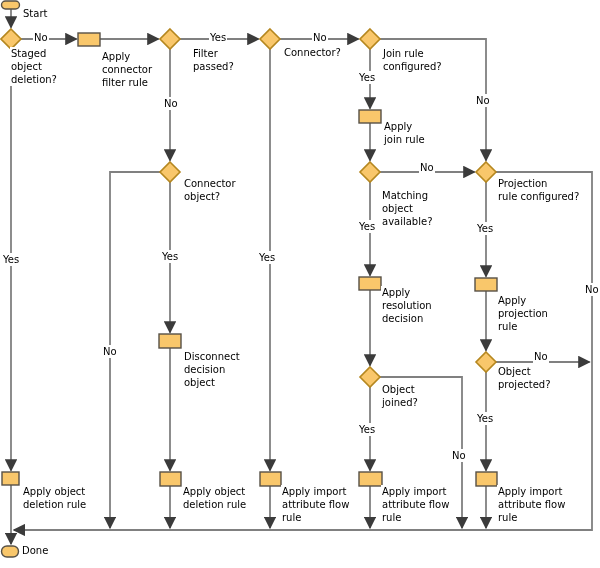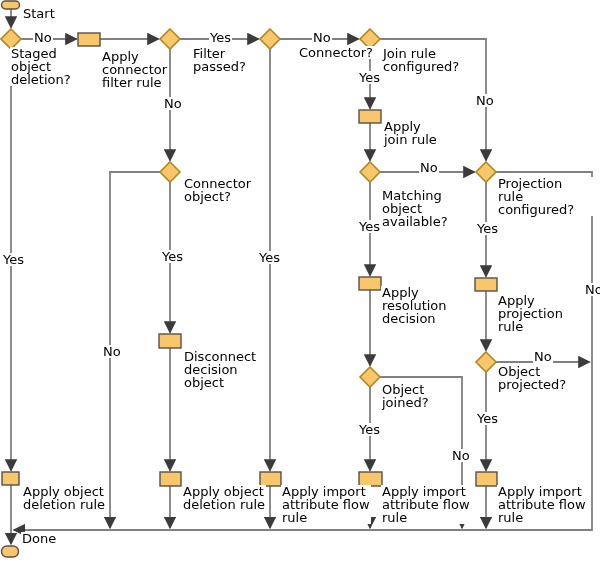--- a/index.html
+++ b/index.html
@@ -2,21 +2,21 @@
 <html style="--shape-fill: #f9c76b; --decision-stroke: #b5871f; --process-stroke: #575146; --line: #808080; --arrow: #3b3b3b; --text: #000000; --background: #ffffff;"><head>
 <meta charset="utf-8">
 <style>
   :root{
     --shape-fill:#f9c76b; --decision-stroke:#b5871f; --process-stroke:#575146;
     --line:#808080; --arrow:#3b3b3b; --text:#000000; --background:#ffffff;
   }
   html,body{margin:0;padding:0;background:var(--background);}
   #stage{
     position:relative;width:600px;height:568px;background:var(--background);
-    font-family:"DejaVu Sans","Liberation Sans",sans-serif;font-size:13px;color:var(--text);
+    font-family:"DejaVu Sans","Liberation Sans",sans-serif;font-size:10px;color:var(--text);
     overflow:hidden;
   }
   #wires{position:absolute;left:0;top:0;}
   .edge{fill:none;stroke:var(--line);stroke-width:1.8;}
   .arrowhead{fill:var(--arrow);}
   .decision{fill:var(--shape-fill);stroke:var(--decision-stroke);stroke-width:1.6;}
   .process{fill:var(--shape-fill);stroke:var(--process-stroke);stroke-width:1.4;}
   .terminator{fill:var(--shape-fill);stroke:var(--process-stroke);stroke-width:1.4;}
   .lbl{
     position:absolute;white-space:pre-line;line-height:13px;background:var(--background);
@@ -90,21 +90,21 @@
 
   <div class="lbl" style="left:22px;top:7px">Start</div>
   <div class="lbl" style="left:10px;top:47px">Staged
 object
 deletion?</div>
   <div class="lbl" style="left:101px;top:50px">Apply
 connector
 filter rule</div>
   <div class="lbl" style="left:192px;top:47px">Filter
 passed?</div>
-  <div class="lbl" style="left:298px;top:46px">Connector?</div>
+  <div class="lbl" style="left:283px;top:46px">Connector?</div>
   <div class="lbl" style="left:382px;top:47px">Join rule
 configured?</div>
   <div class="lbl" style="left:383px;top:120px">Apply
 join rule</div>
   <div class="lbl" style="left:183px;top:177px">Connector
 object?</div>
   <div class="lbl" style="left:381px;top:189px">Matching
 object
 available?</div>
   <div class="lbl" style="left:497px;top:177px">Projection
@@ -128,21 +128,21 @@
 deletion rule</div>
   <div class="lbl" style="left:281px;top:485px">Apply import
 attribute flow
 rule</div>
   <div class="lbl" style="left:381px;top:485px">Apply import
 attribute flow
 rule</div>
   <div class="lbl" style="left:497px;top:485px">Apply import
 attribute flow
 rule</div>
-  <div class="lbl" style="left:21px;top:532px">Done</div>
+  <div class="lbl" style="left:21px;top:544px">Done</div>
 
   <div class="lbl" style="left:33px;top:31px">No</div>
   <div class="lbl" style="left:2px;top:253px">Yes</div>
   <div class="lbl" style="left:209px;top:31px">Yes</div>
   <div class="lbl" style="left:163px;top:97px">No</div>
   <div class="lbl" style="left:312px;top:31px">No</div>
   <div class="lbl" style="left:258px;top:251px">Yes</div>
   <div class="lbl" style="left:358px;top:71px">Yes</div>
   <div class="lbl" style="left:475px;top:94px">No</div>
   <div class="lbl" style="left:161px;top:250px">Yes</div>

